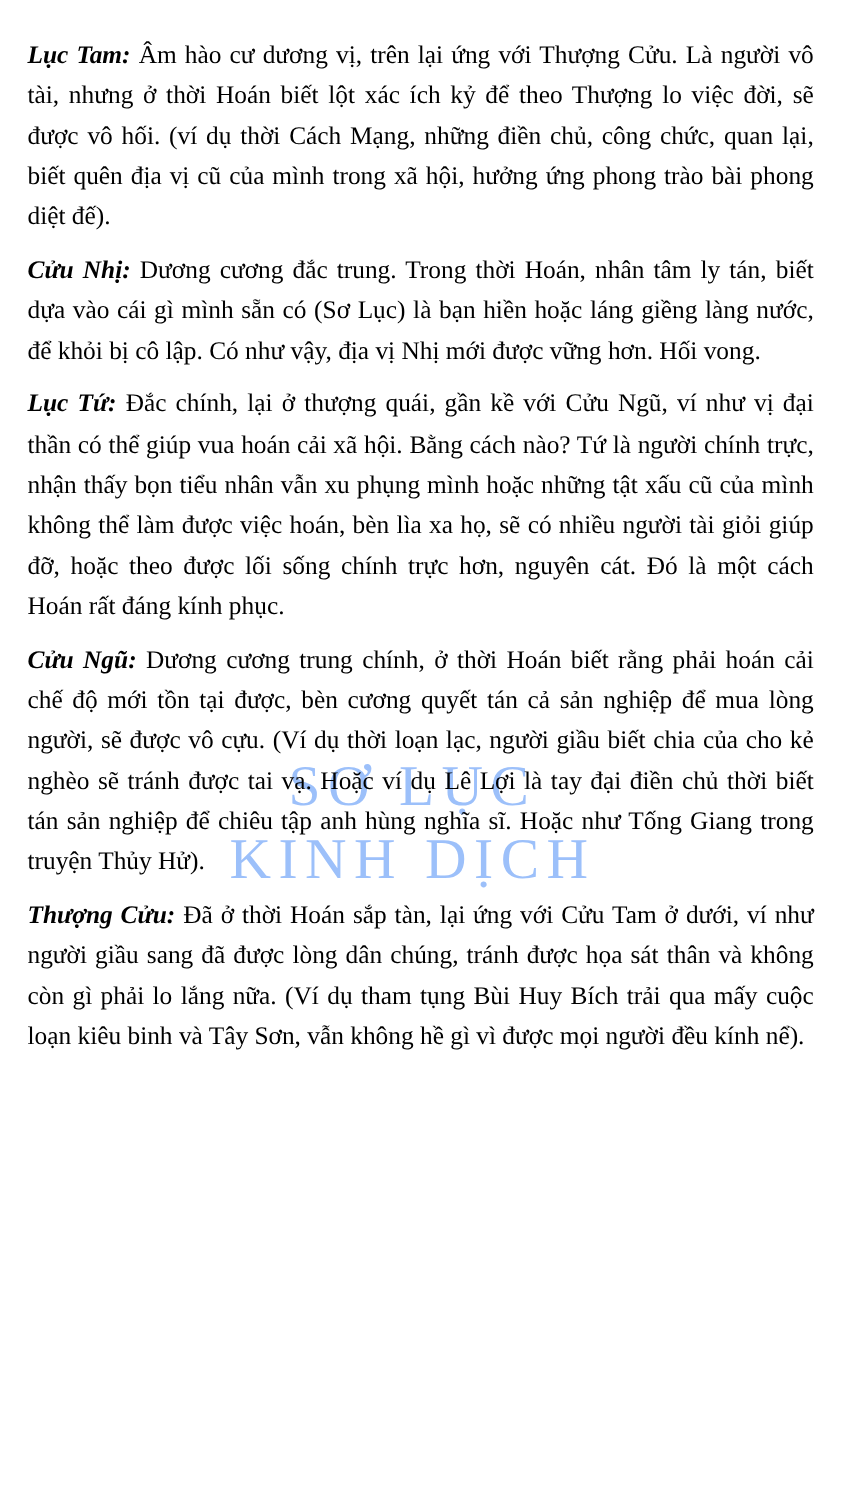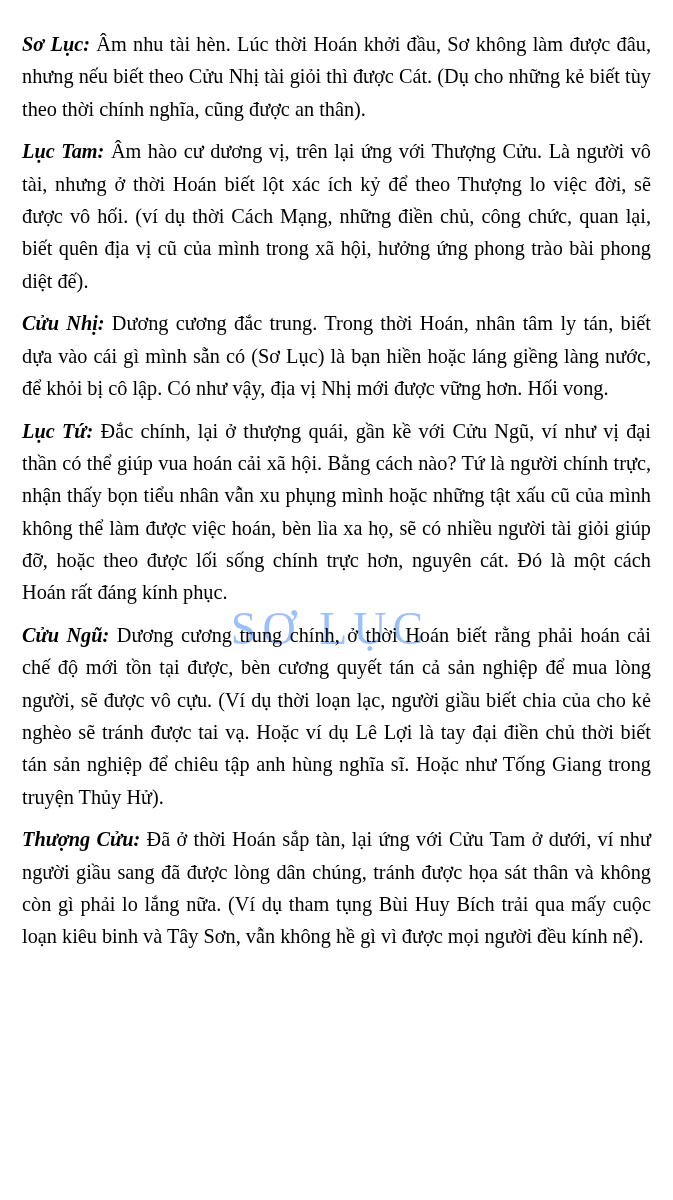--- a/index.html
+++ b/index.html
@@ -62,27 +62,25 @@
     font-style: italic;
   }
 </style>
 </head>
 <body>
 
 <div id="page">
 
   <div id="watermark">
     <div class="wm-text">SƠ LỤC</div>
+    <div class="wm-text">KINH DỊCH</div>
   </div>
 
   <div id="content">
 
-    <p class="para">
-      <span class="lead">Sơ Lục:</span><span> Âm nhu tài hèn. Lúc thời Hoán khởi đầu, Sơ không làm được đâu, nhưng nếu biết theo Cửu Nhị tài giỏi thì được Cát. (Dụ cho những kẻ biết tùy theo thời chính nghĩa, cũng được an thân).</span>
-    </p>
 
     <p class="para">
       <span class="lead">Lục Tam:</span><span> Âm hào cư dương vị, trên lại ứng với Thượng Cửu. Là người vô tài, nhưng ở thời Hoán biết lột xác ích kỷ để theo Thượng lo việc đời, sẽ được vô hối. (ví dụ thời Cách Mạng, những điền chủ, công chức, quan lại, biết quên địa vị cũ của mình trong xã hội, hưởng ứng phong trào bài phong diệt đế).</span>
     </p>
 
     <p class="para">
       <span class="lead">Cửu Nhị:</span><span> Dương cương đắc trung. Trong thời Hoán, nhân tâm ly tán, biết dựa vào cái gì mình sẵn có (Sơ Lục) là bạn hiền hoặc láng giềng làng nước, để khỏi bị cô lập. Có như vậy, địa vị Nhị mới được vững hơn. Hối vong.</span>
     </p>
 
     <p class="para">

